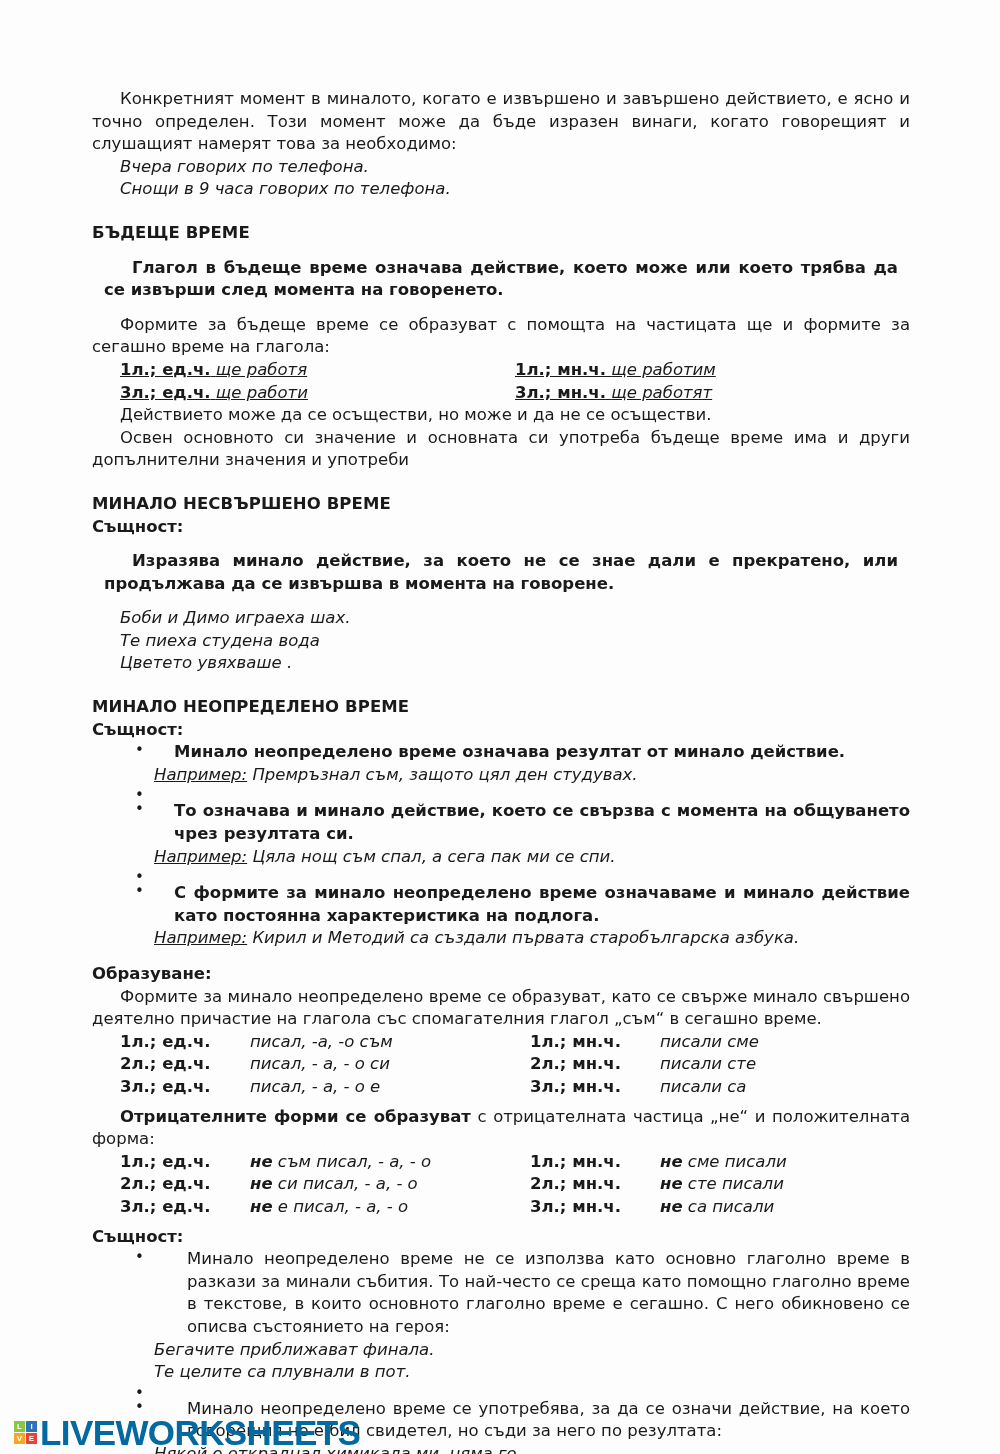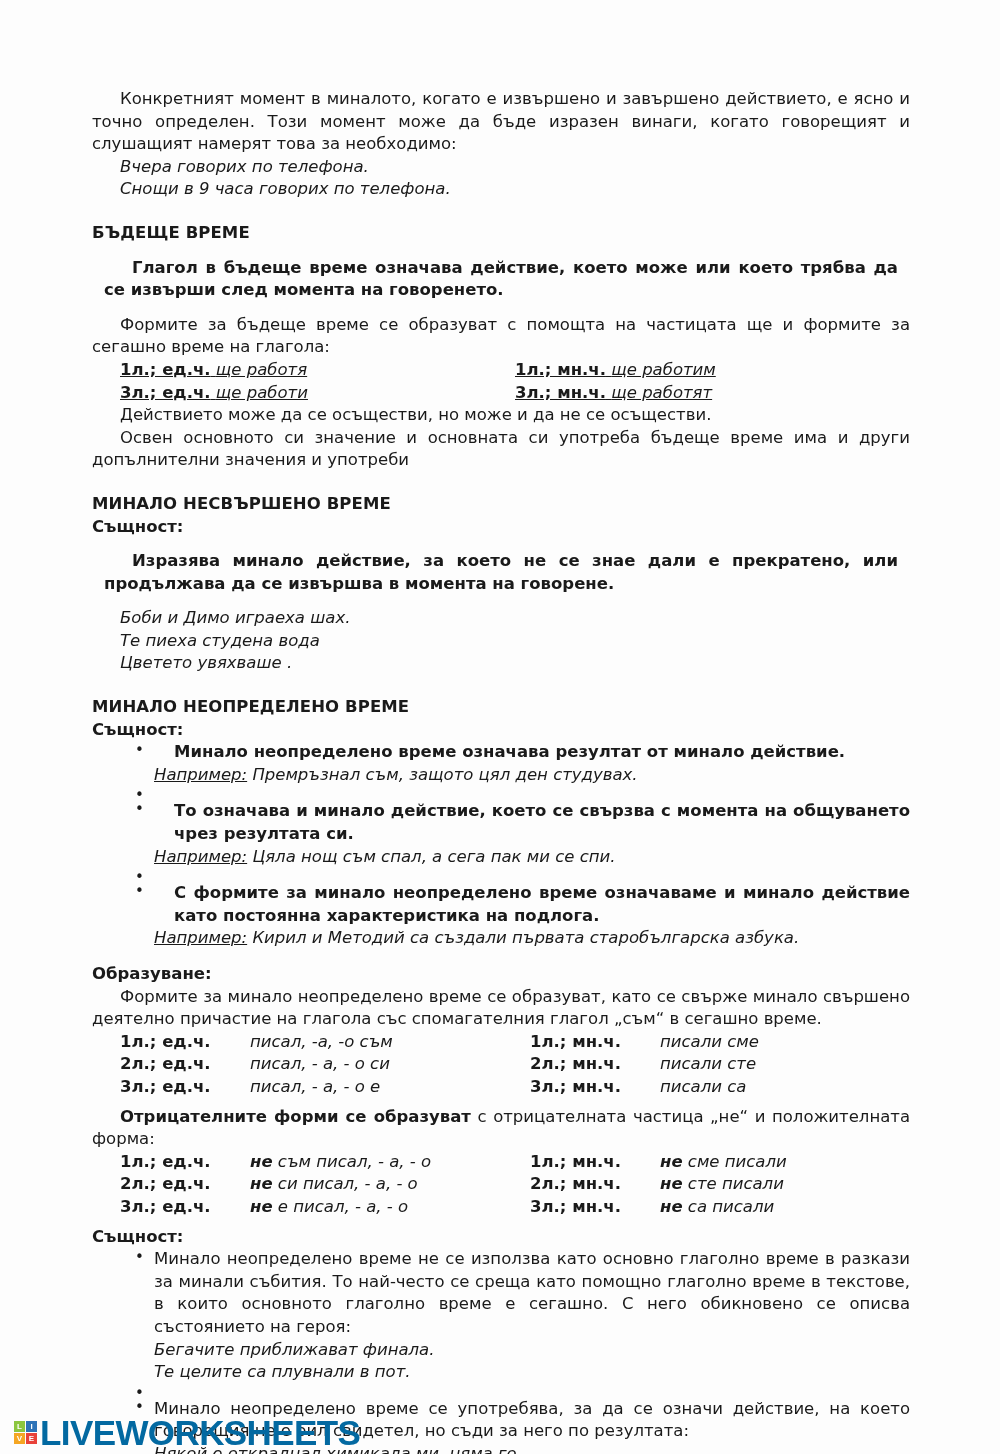--- a/index.html
+++ b/index.html
@@ -123,20 +123,21 @@
   }
   .bullets .b-bold {
     font-weight: bold;
     display: block;
     text-align: justify;
     margin-left: 20px;
   }
   .bullets .b-plain {
     display: block;
     text-align: justify;
+    margin-left: 33px;
   }
   .bullets .b-ex {
     display: block;
     font-style: italic;
   }
   .bullets .b-ex .eg {
     text-decoration: underline;
   }
   .bullets .b-item-gap { height: 14px; }
 

